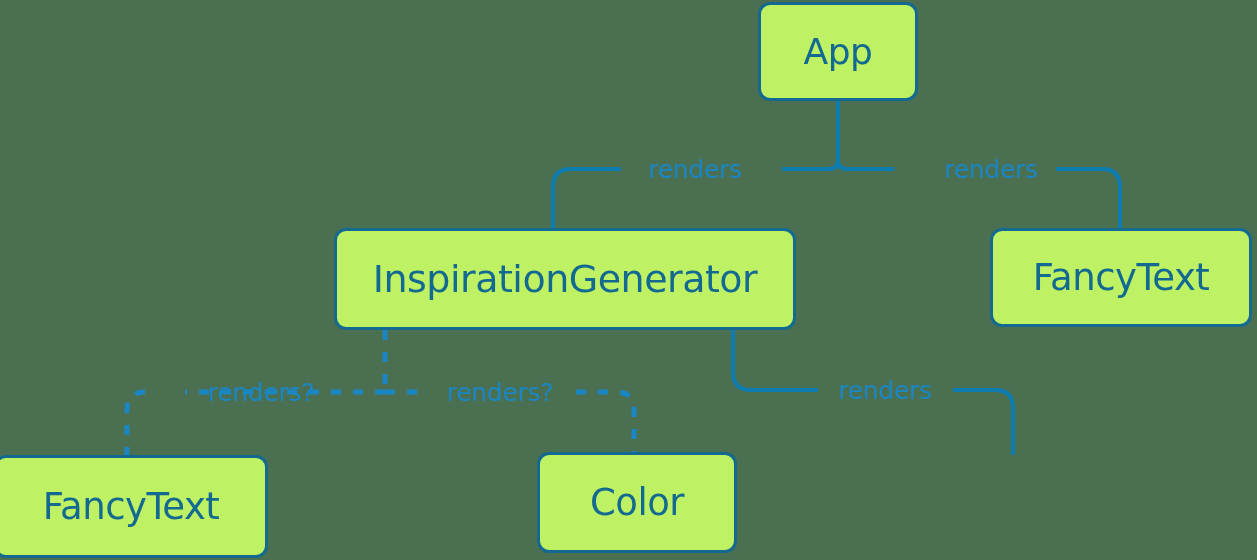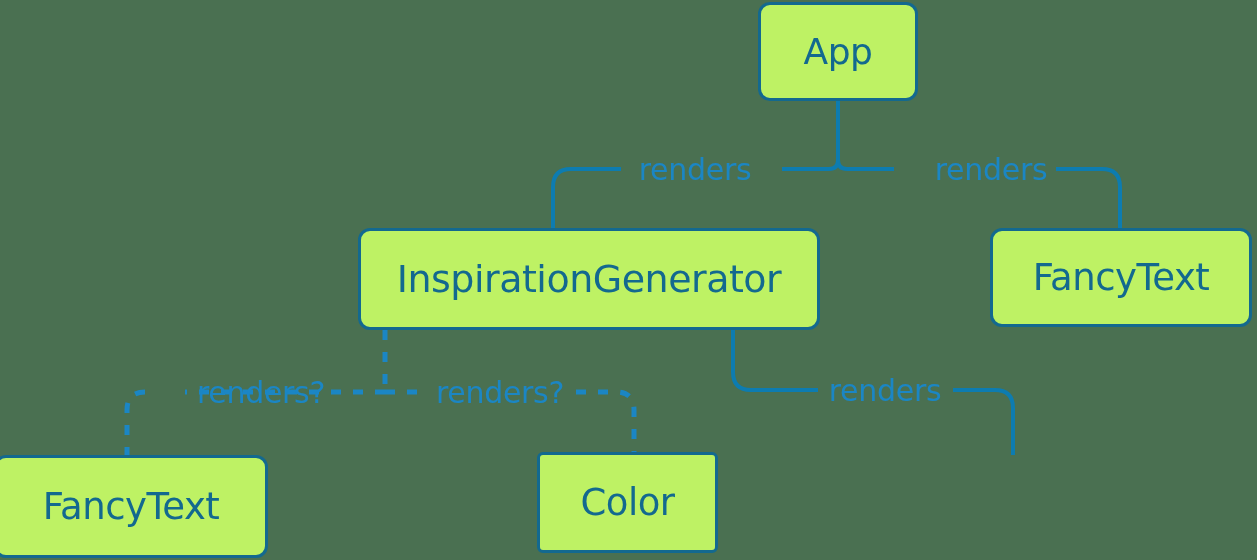--- a/index.html
+++ b/index.html
@@ -41,32 +41,32 @@
     white-space: nowrap;
   }
   .node-label {
     color: #13698f;
     line-height: 1;
   }
   .edge-label {
     position: absolute;
     color: #1b86c4;
     font-family: "DejaVu Sans", sans-serif;
-    font-size: 30px;
+    font-size: 25px;
     font-weight: 400;
     letter-spacing: -0.3px;
     white-space: nowrap;
     transform: translate(-50%, -50%);
   }
   
   #node-app            { left: 758px;  top: 2px;   width: 160px; height: 99px;  font-size: 36px; }
-  #node-inspiration    { left: 334px;  top: 228px; width: 462px; height: 102px; font-size: 38px; margin-left: 24px; }
+  #node-inspiration    { left: 334px;  top: 228px; width: 462px; height: 102px; font-size: 38px; }
   #node-fancytext-top  { left: 990px;  top: 228px; width: 262px; height: 99px;  font-size: 37px; }
   #node-fancytext-bot  { left: -6px;   top: 455px; width: 274px; height: 103px; font-size: 37px; }
-  #node-color          { left: 537px;  top: 452px; width: 181px; height: 101px; font-size: 37px; border-radius: 6px; }
+  #node-color          { left: 537px;  top: 452px; width: 200px; height: 101px; font-size: 37px; }
   #node-copyright      { left: 879px;  top: 455px; width: 266px; height: 101px; font-size: 37px; }
 </style>
 </head>
 <body>
 
 <div id="diagram">
 
   <svg id="edge-layer" viewBox="0 0 1257 560" width="1257" height="560" xmlns="http://www.w3.org/2000/svg">
 
     <path d="M 838 101 L 838 160 Q 838 169 847 169 L 894 169" fill="none" stroke="#0d7cb0" stroke-width="4" stroke-linecap="butt"></path>

